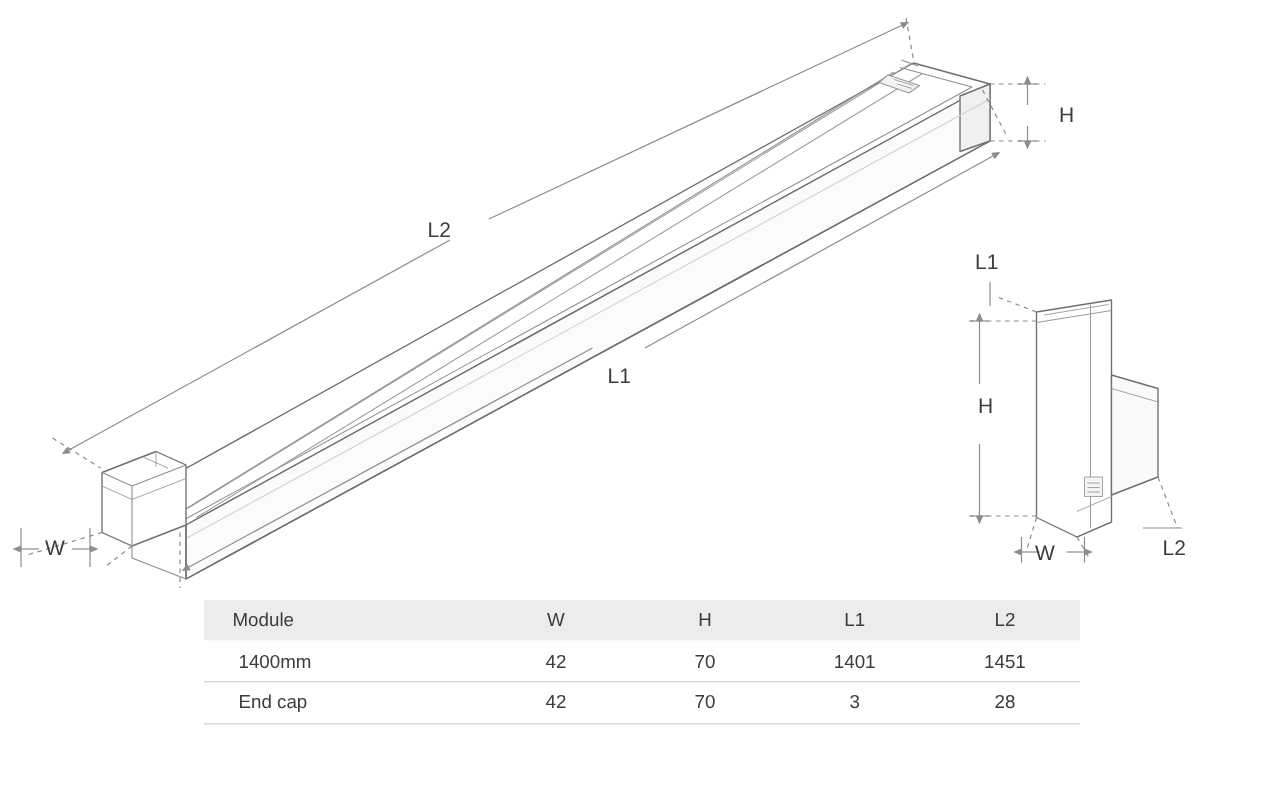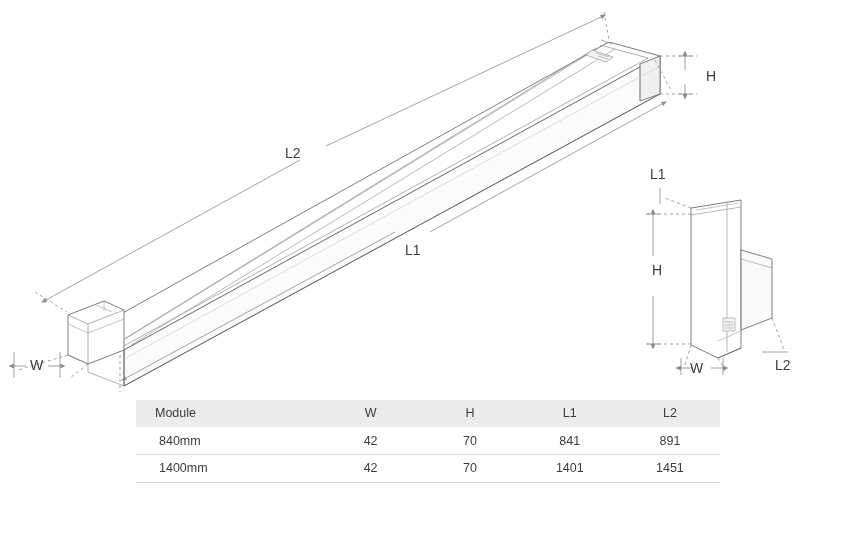--- a/index.html
+++ b/index.html
@@ -213,29 +213,29 @@
       <tr>
         <th class="col-module">Module</th>
         <th class="col-w">W</th>
         <th class="col-h">H</th>
         <th class="col-l1">L1</th>
         <th class="col-l2">L2</th>
       </tr>
     </thead>
     <tbody>
       <tr>
-        <td class="col-module">840mm</td>
-        <td class="col-w">42</td>
-        <td class="col-h">70</td>
-        <td class="col-l1">841</td>
-        <td class="col-l2">891</td>
-      </tr>
-      <tr>
         <td class="col-module">1400mm</td>
         <td class="col-w">42</td>
         <td class="col-h">70</td>
         <td class="col-l1">1401</td>
         <td class="col-l2">1451</td>
       </tr>
+      <tr>
+        <td class="col-module">End cap</td>
+        <td class="col-w">42</td>
+        <td class="col-h">70</td>
+        <td class="col-l1">3</td>
+        <td class="col-l2">28</td>
+      </tr>
     </tbody>
   </table>
 
 </div>
 
 </body></html>

